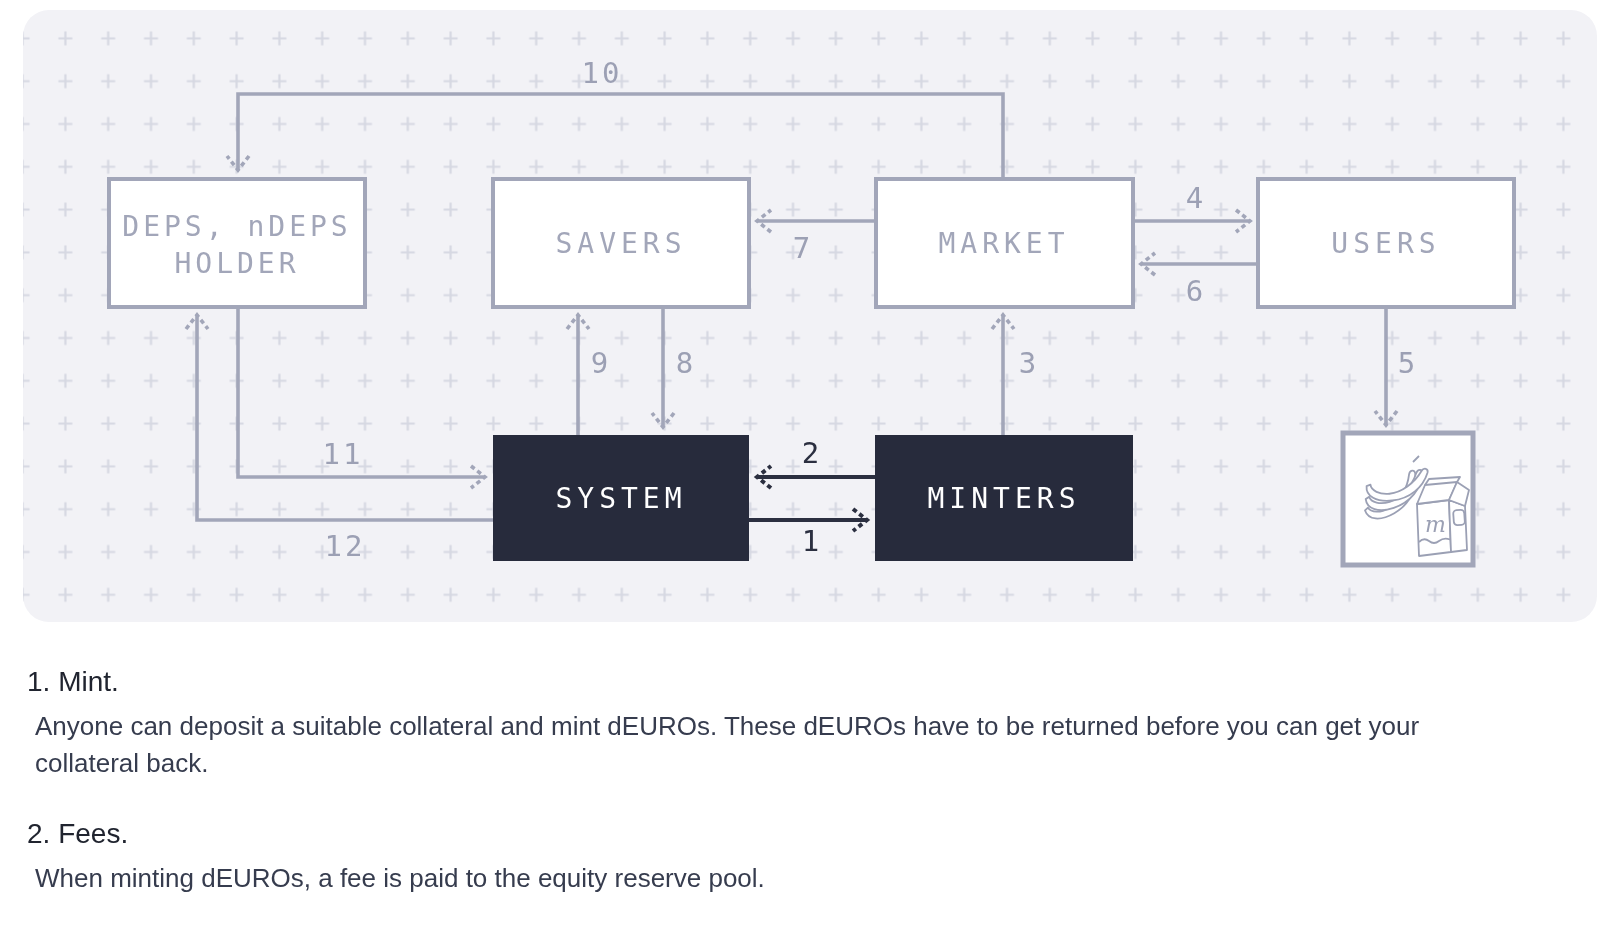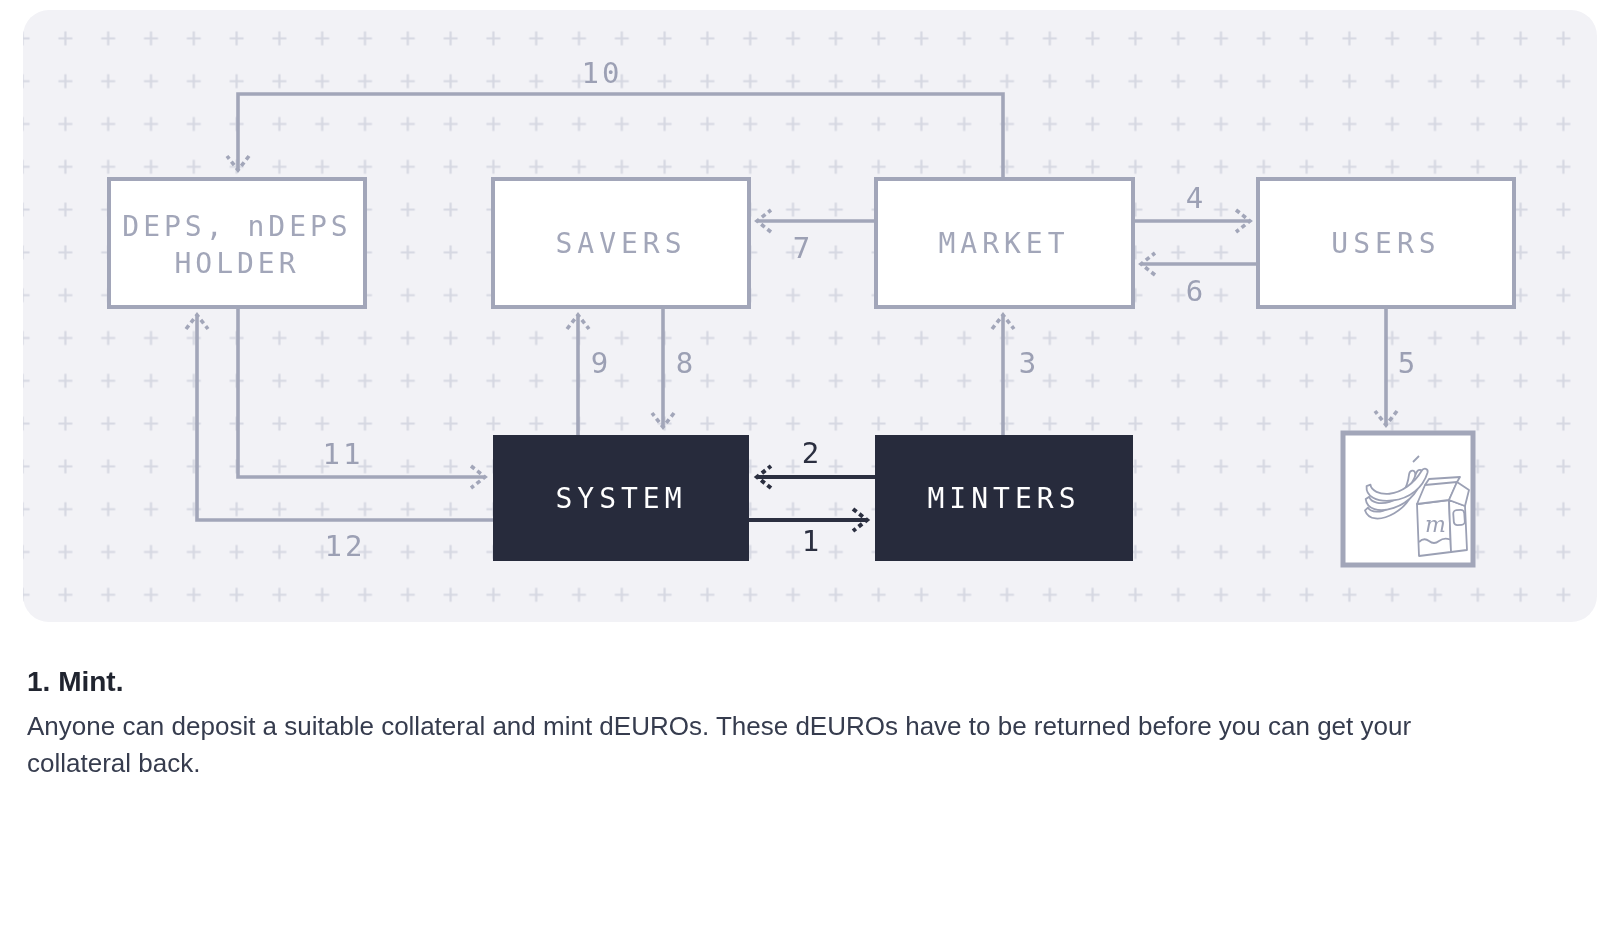--- a/index.html
+++ b/index.html
@@ -14,23 +14,23 @@
   .pxlabel{font-family:"DejaVu Sans Mono",monospace;font-size:28px;letter-spacing:5px;
            fill:#a2a6b9;}
   .pxlabel.small{letter-spacing:4px;}
   .pxlabel.onDark{fill:#ffffff;}
   .pxnum{font-family:"DejaVu Sans Mono",monospace;font-size:29px;letter-spacing:3px;
          fill:#9ca0b4;}
   .pxnum.dark{fill:#2b2f40;}
 
   .notes{position:absolute;left:27px;top:664px;width:1480px;color:#363c4e;}
   .note-block{margin:0 0 34px 0;}
-  .note-title{margin:0 0 8px 0;font-size:28px;font-weight:bold;color:#20242f;
+  .note-title{margin:0 0 8px 0;font-size:28px;font-weight:normal;color:#20242f;
               line-height:36px;}
-  .note-body{margin:0;font-size:26px;line-height:37px;color:#363c4e;}
+  .note-body{margin:8px;font-size:26px;line-height:37px;color:#363c4e;}
 </style>
 </head>
 <body>
 
 <div class="panel">
 <svg viewBox="0 0 1574 612">
   <defs>
     <pattern id="plusgrid" width="42.8" height="42.8" patternUnits="userSpaceOnUse" x="21" y="7">
       <path d="M14.4 21.4 H28.4 M21.4 14.4 V28.4" stroke="#d6d8e2" stroke-width="2.2" fill="none"></path>
     </pattern>
@@ -134,13 +134,17 @@
     </g>
   </g>
 </svg>
 </div>
 
 <div class="notes">
   <div class="note-block">
     <h3 class="note-title">1. Mint.</h3>
     <p class="note-body">Anyone can deposit a suitable collateral and mint dEUROs. These dEUROs have to be returned before you can get your collateral back.</p>
   </div>
+  <div class="note-block">
+    <h3 class="note-title">2. Fees.</h3>
+    <p class="note-body">When minting dEUROs, a fee is paid to the equity reserve pool.</p>
+  </div>
 </div>
 
 </body></html>

